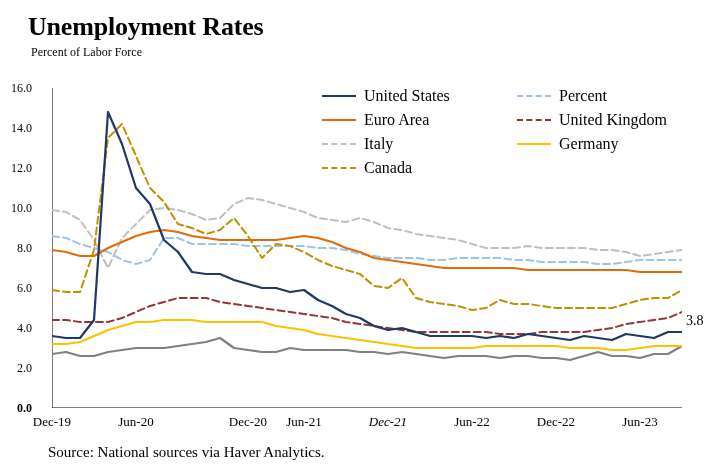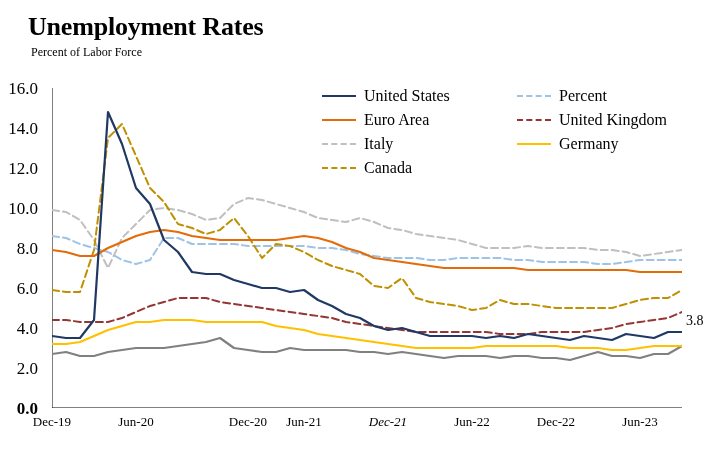--- a/index.html
+++ b/index.html
@@ -42,22 +42,22 @@
     height: 320px;
   }
   #svg-chart {
     position: absolute;
     left: 0;
     top: 0;
   }
   .ytick {
     position: absolute;
     right: 100%;
-    margin-right: 14px;
-    font-size: 17px;
+    margin-right: 20px;
+    font-size: 12px;
     line-height: 13px;
     white-space: nowrap;
     transform: translateY(-50%);
   }
   .xtick {
     position: absolute;
     top: 100%;
     margin-top: 7px;
     font-size: 13px;
     line-height: 13px;
@@ -184,14 +184,15 @@
         <span>Germany</span>
       </div>
       <div class="legend-item">
         <span class="legend-swatch" style="border-top-style: dashed; border-top-color: rgb(191, 144, 0);"></span>
         <span>Canada</span>
       </div>
     </div>
 
   <div id="endpoint-label">3.8</div>
 
+  <div id="source-note">Source: National sources via Haver Analytics.</div>
 
 </div>
 
 </body></html>

